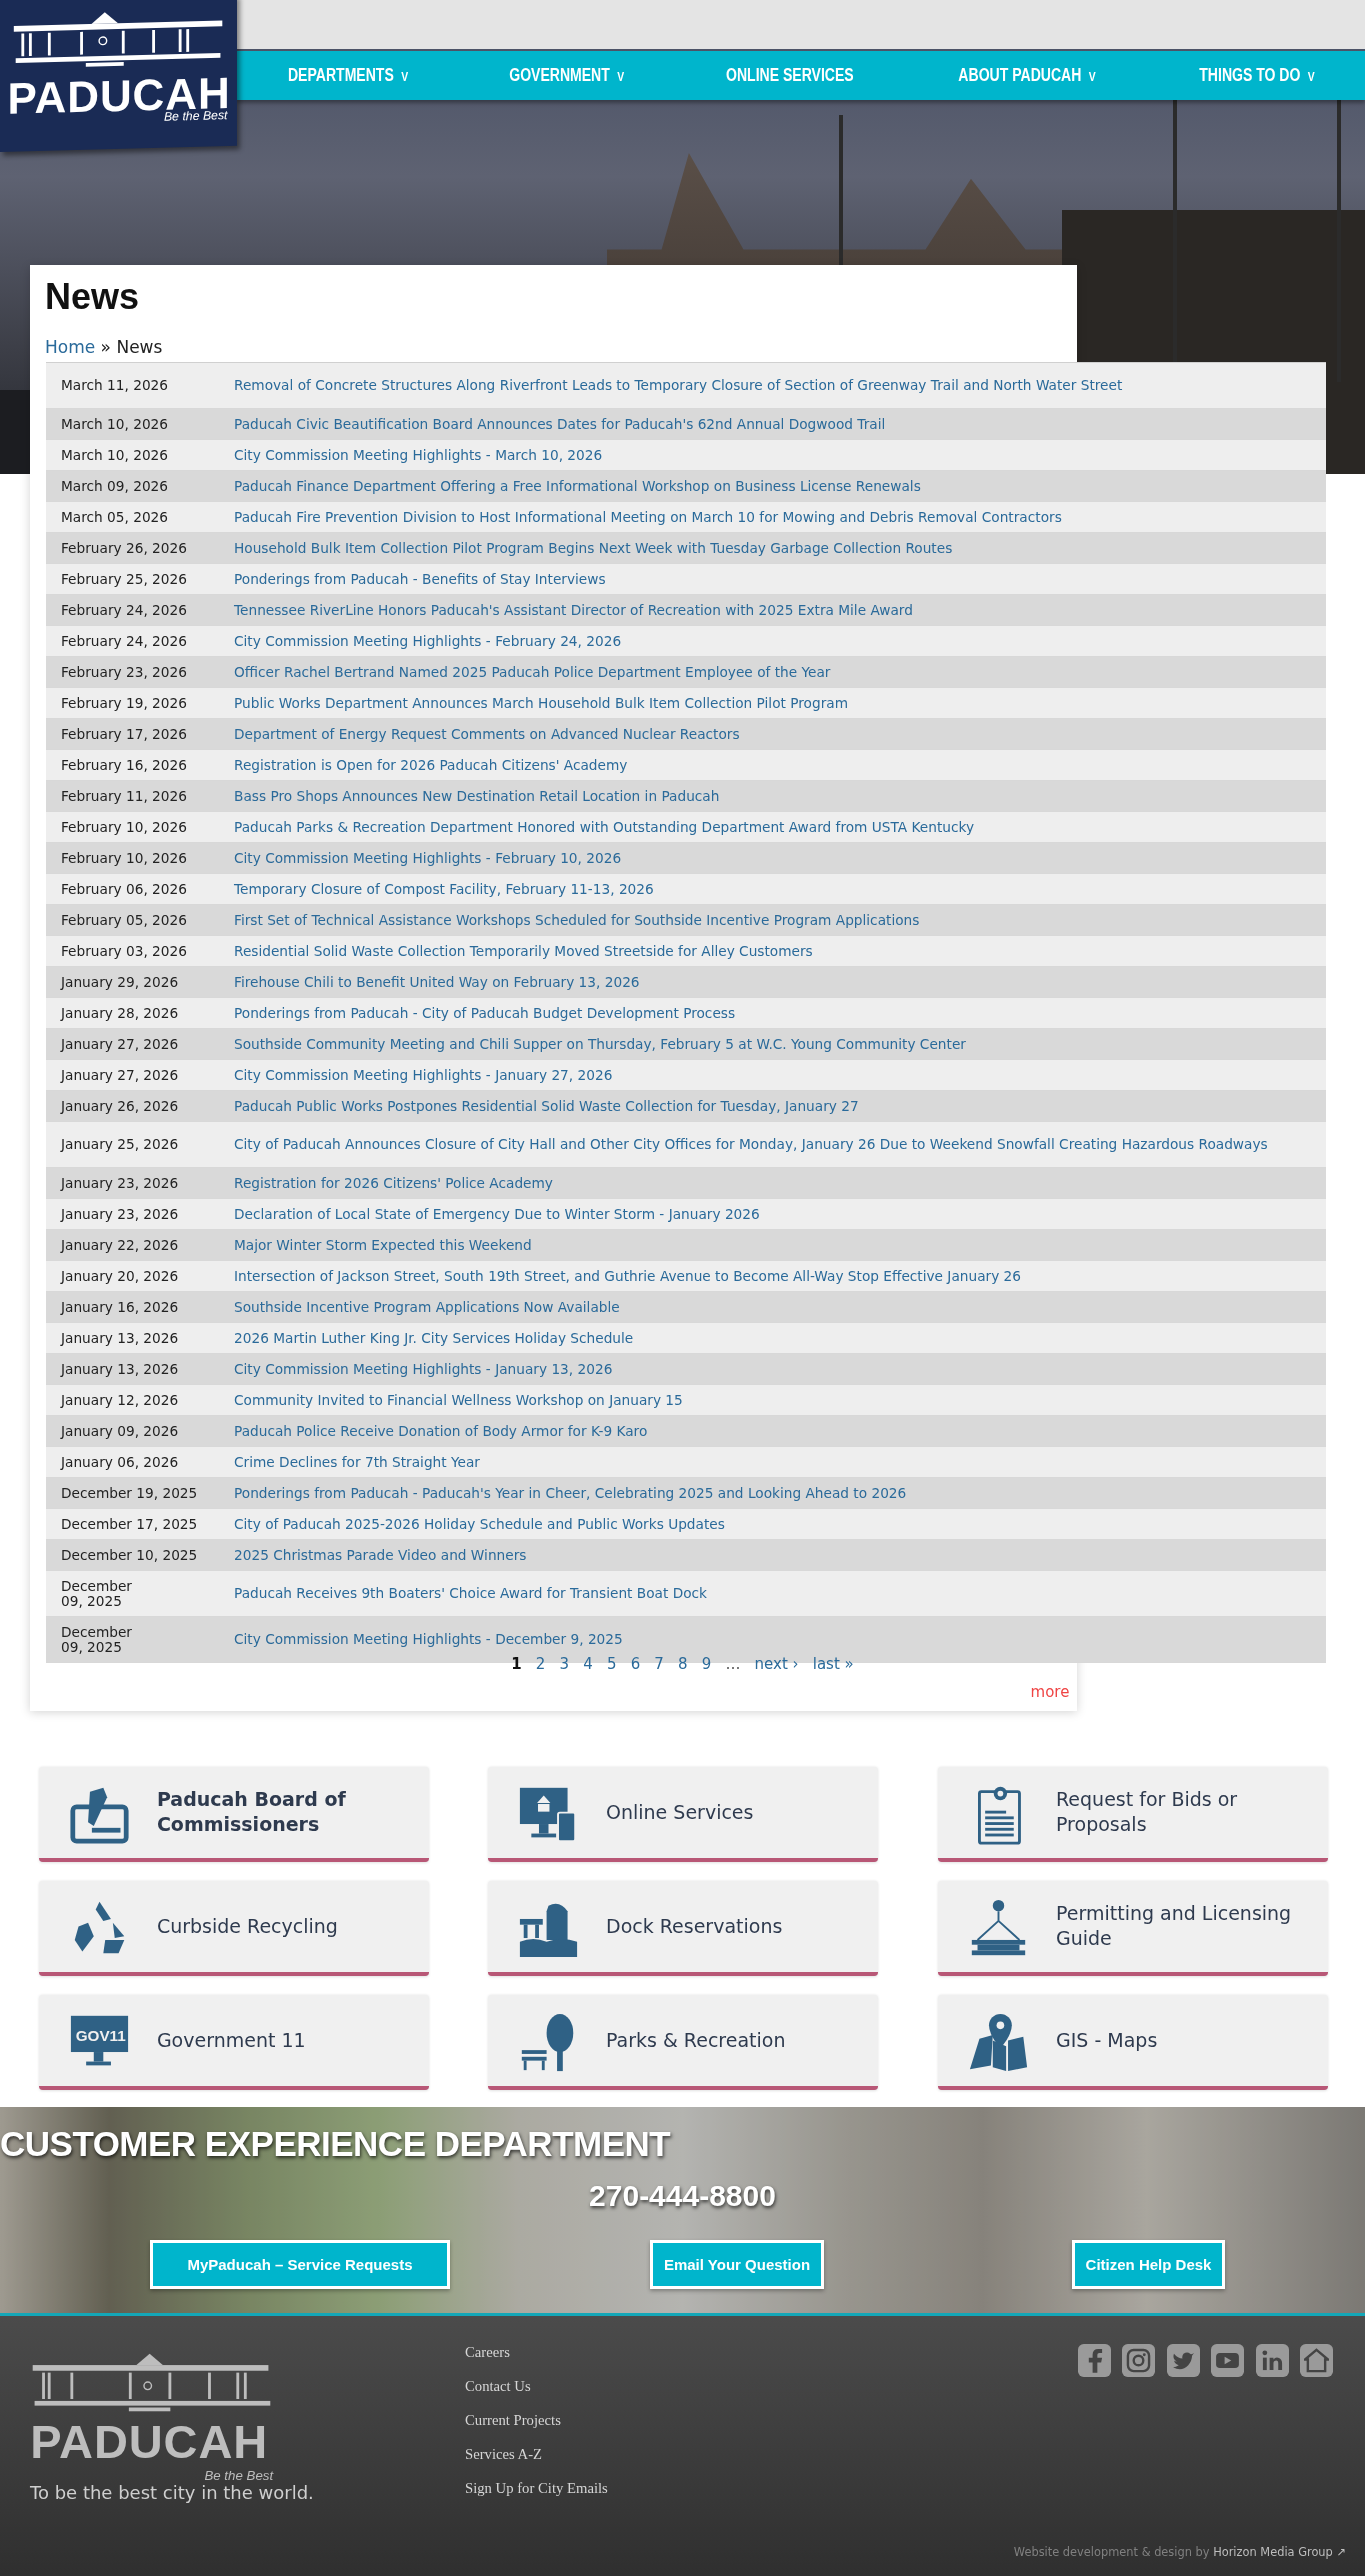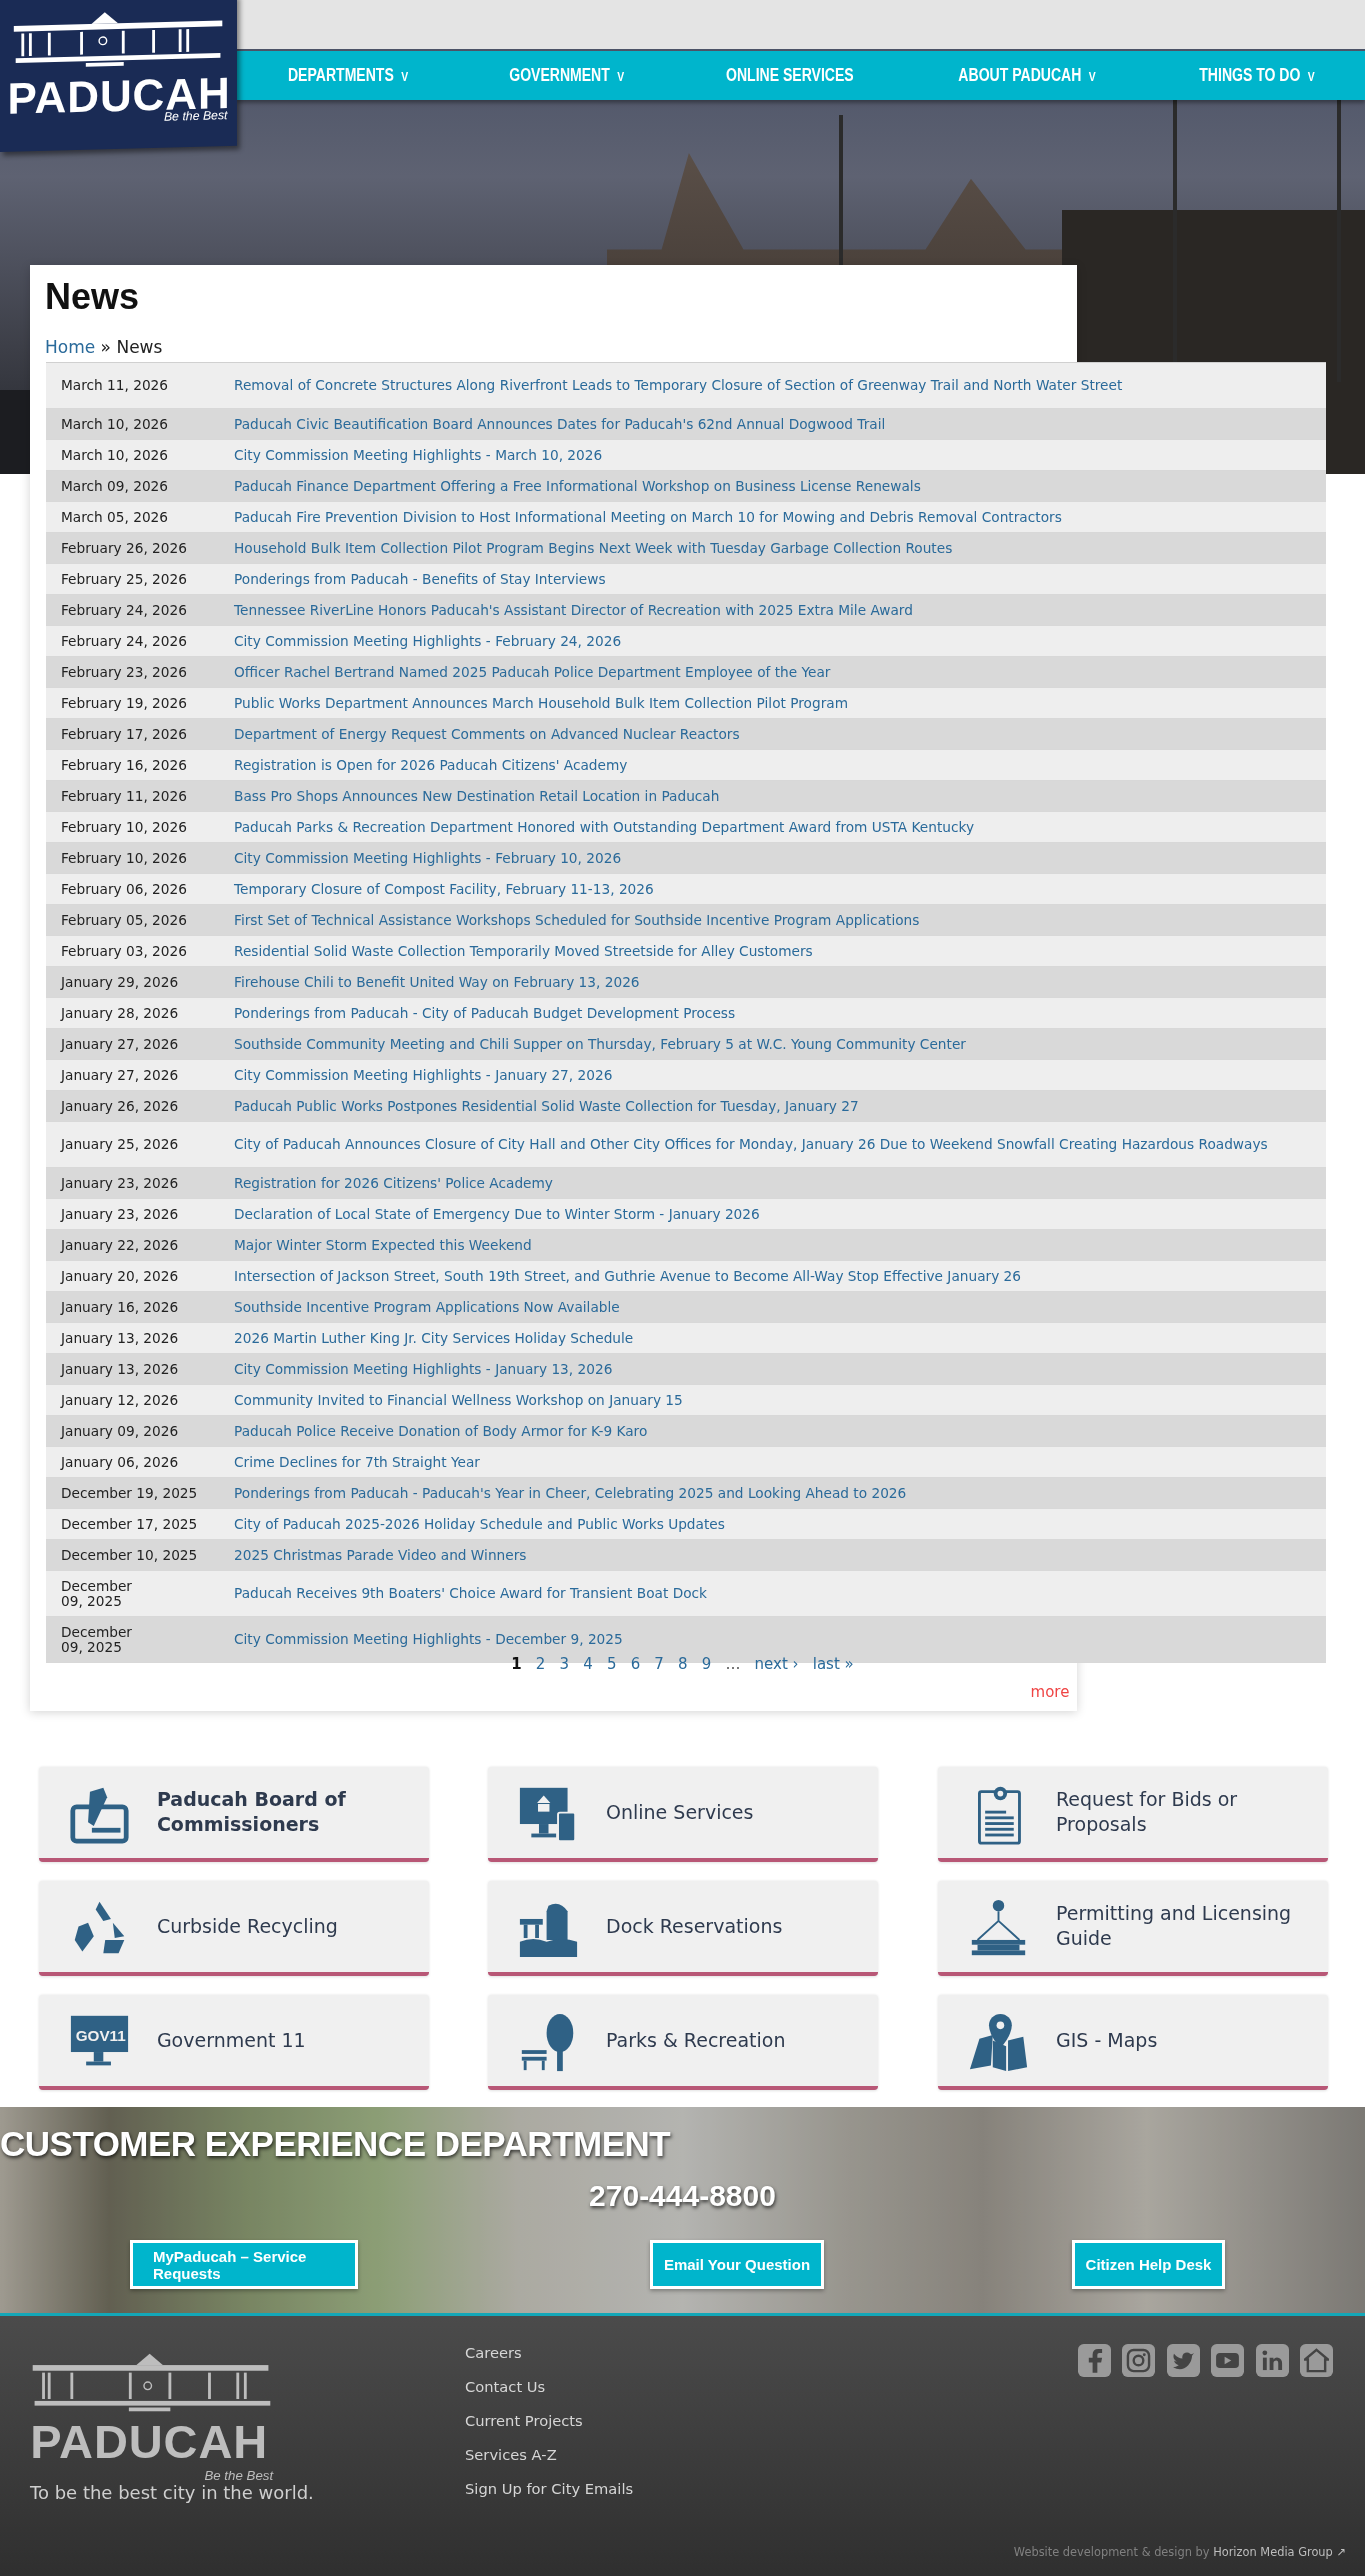--- a/index.html
+++ b/index.html
@@ -68,21 +68,21 @@
             justify-content: center; z-index: 2; cursor: pointer; box-shadow: 0 1.9px 3.8px rgba(0,0,0,0.3); }
 
   
   .footer { position: absolute; left: 0; top: 2313px; width: 1365px; height: 263px;
             background: linear-gradient(180deg, #4b4b4b 0%, #2f2f2f 100%); border-top: 3.8px solid #13a7b8; }
   .f-logo { position: absolute; left: 28.4px; top: 34px; }
   .f-logo .word { position: absolute; left: 1.9px; top: 64px; font-family: "Liberation Sans", sans-serif; font-weight: bold; font-size: 47px; color: #bdbdbd; letter-spacing: 0.9px; }
   .f-logo .tag { position: absolute; left: 176px; top: 118px; font-family: "Liberation Sans", sans-serif; font-style: italic; font-size: 13.3px; color: #bdbdbd; white-space: nowrap; }
   .f-motto { position: absolute; left: 30px; top: 166px; font-size: 18px; color: #cfcfcf; }
   .f-links { position: absolute; left: 465px; top: 28.4px; }
-  .f-links div { font-size: 14.7px; color: #d6d6d6; height: 34px; cursor: pointer; }
+  .f-links div { font-size: 14.7px; color: #d6d6d6; height: 34px; cursor: pointer; font-family: Liberation Serif, serif; }
   .social { position: absolute; right: 32px; top: 28.4px; display: flex; gap: 11.4px; }
   .social .s { width: 33px; height: 33px; background: #9a9a9a; border-radius: 5.7px; display: flex; align-items: center; justify-content: center; cursor: pointer; }
   .credit { position: absolute; right: 19px; top: 229px; font-size: 11.4px; color: #808080; }
   .credit .brand { color: #bdbdbd; cursor: pointer; }
 </style>
 </head>
 <body>
 
 <div class="topbar"></div>
 <div class="hero">
@@ -402,21 +402,21 @@
       <path d="M34 2 A12 12 0 0 1 46 14 Q46 24 34 38 Q22 24 22 14 A12 12 0 0 1 34 2 Z" fill="#2f6185"></path>
       <circle cx="34" cy="14" r="4" fill="#f0f0f0"></circle>
     </svg>
     <div class="tlabel">GIS - Maps</div>
   </div>
 </section>
 
 <section class="cx">
   <div class="cx-title">CUSTOMER EXPERIENCE DEPARTMENT</div>
   <div class="cx-phone">270-444-8800</div>
-  <div class="cx-btn" style="left:130px;width:228px;padding-left:20px;">MyPaducah – Service Requests</div>
+  <div class="cx-btn" style="left:150px;width:300px;">MyPaducah – Service Requests</div>
   <div class="cx-btn" style="left:650px;width:174px;">Email Your Question</div>
   <div class="cx-btn" style="left:1072px;width:153px;">Citizen Help Desk</div>
 </section>
 
 <footer class="footer">
   <div class="f-logo">
     <svg width="247" height="66" viewBox="0 0 260 70">
       <polygon points="128,4 114,16 142,16" fill="#bdbdbd"></polygon>
       <rect x="4" y="16" width="250" height="6" fill="#bdbdbd"></rect>
       <rect x="14" y="24" width="3" height="28" fill="#bdbdbd"></rect>

